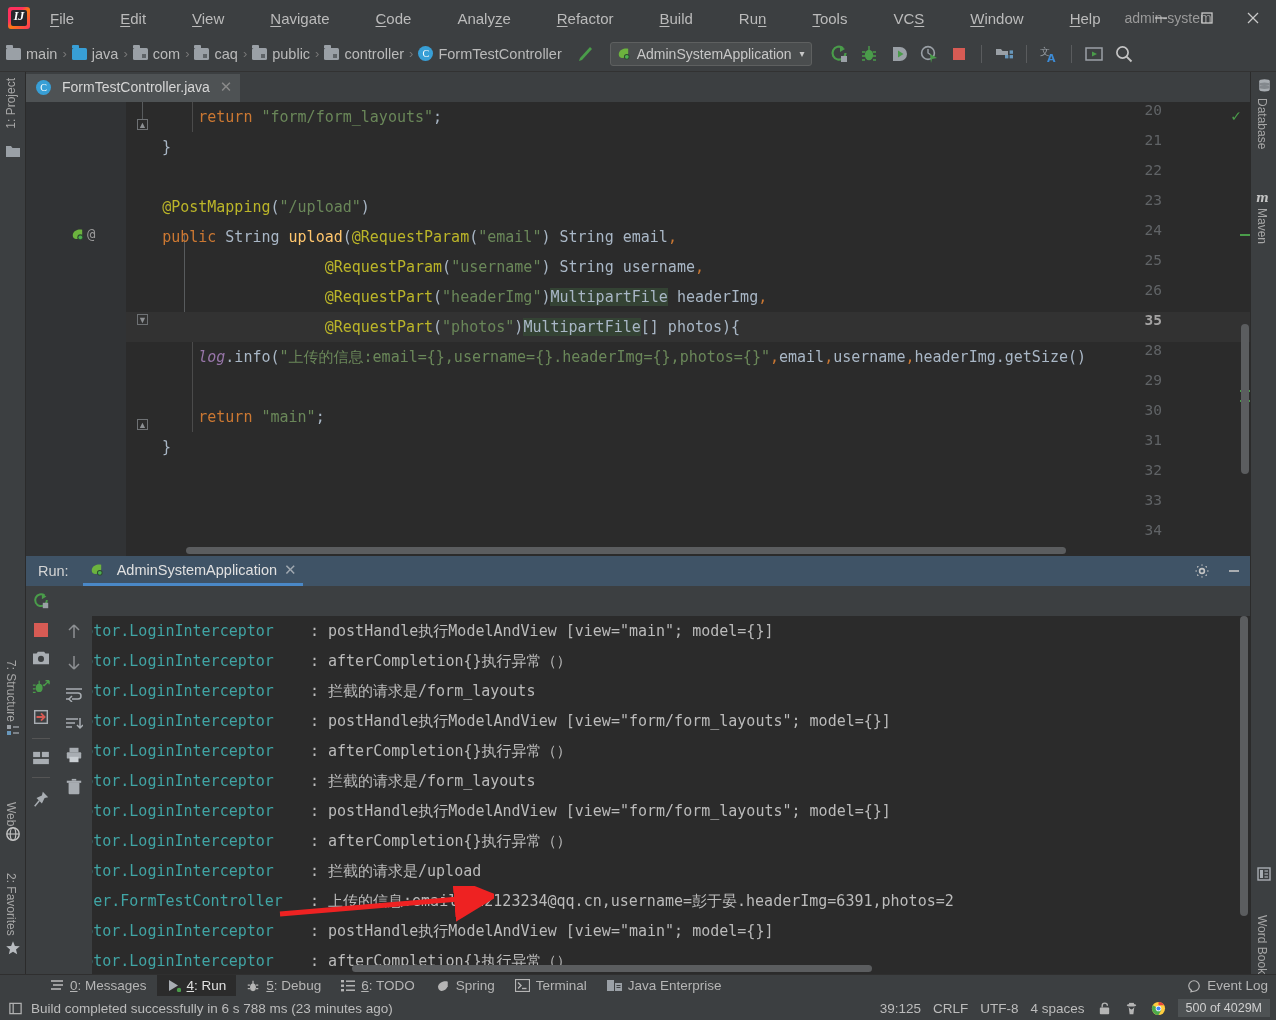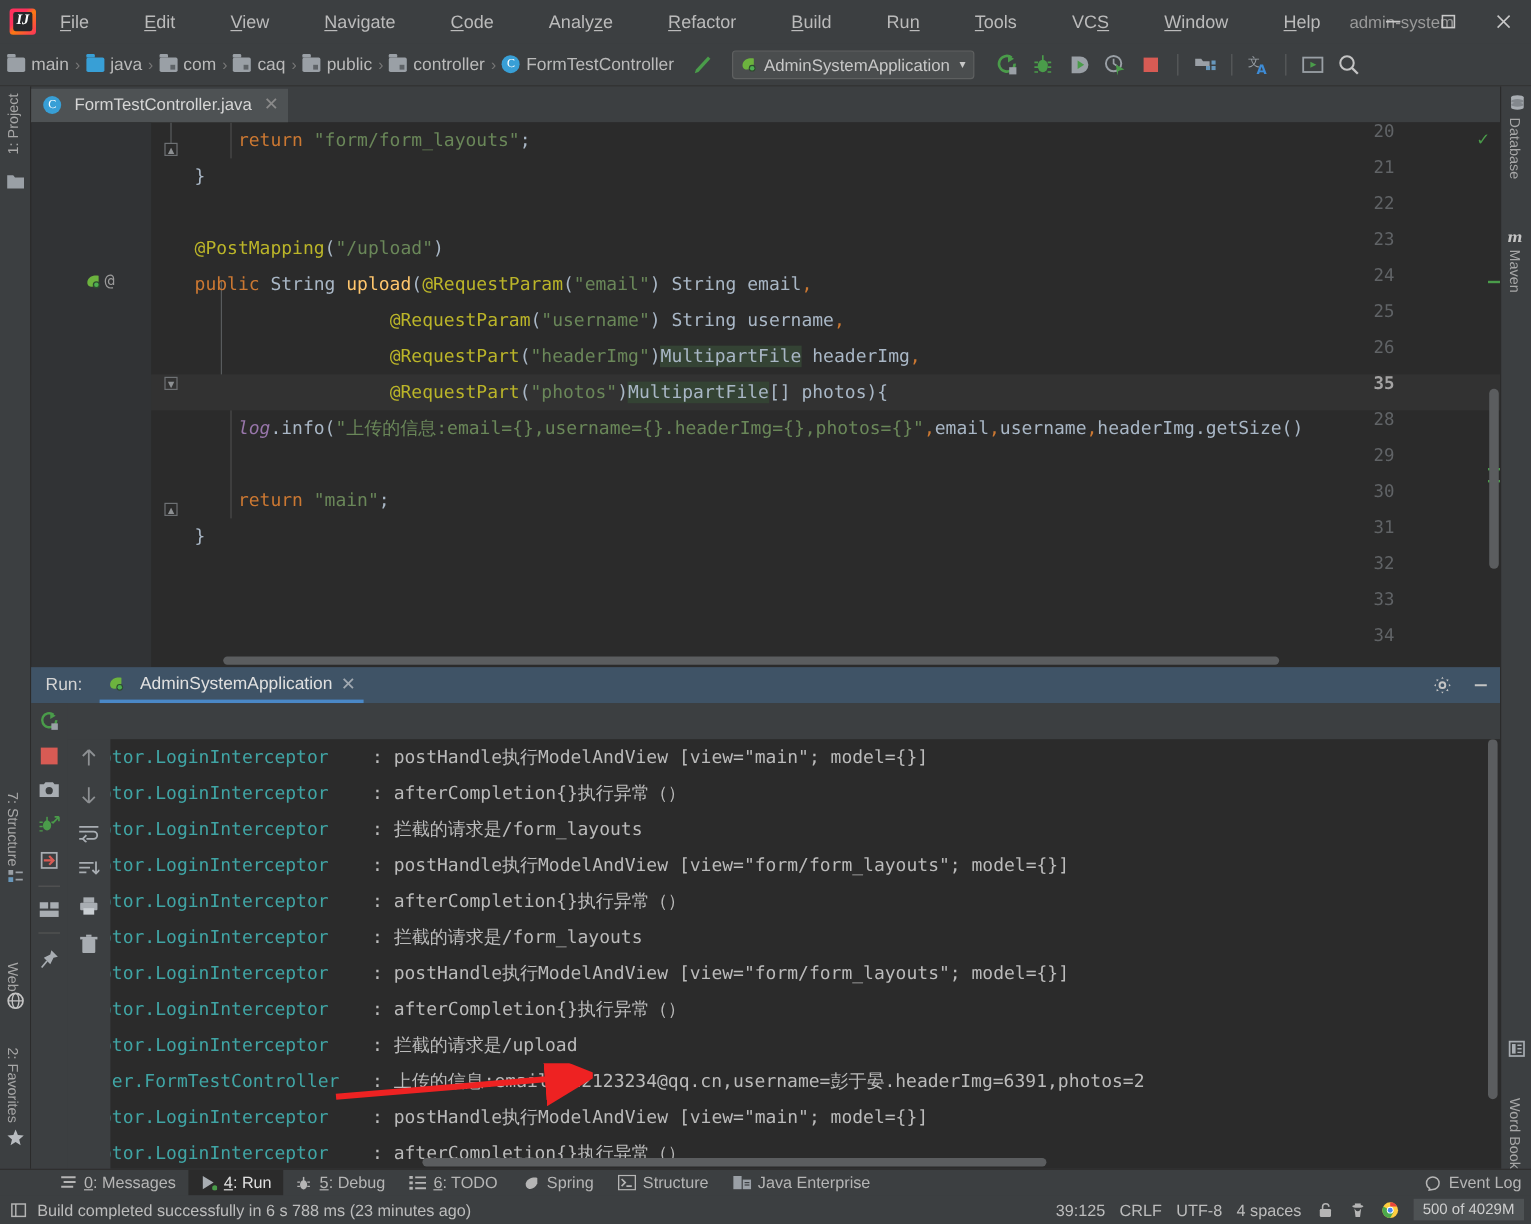--- a/index.html
+++ b/index.html
@@ -695,21 +695,21 @@
           <span>Spring</span>
         </div>
         <div class="btab">
           <span>
             <svg width="15" height="13">
               <rect x="0.5" y="0.5" width="14" height="12" fill="none" stroke="#b5b5b5" stroke-width="1.2"></rect>
               <path d="M3 3.5 L6 6.5 L3 9.5" stroke="#b5b5b5" stroke-width="1.4" fill="none"></path>
               <line x1="7" y1="9.5" x2="11.5" y2="9.5" stroke="#b5b5b5" stroke-width="1.4"></line>
             </svg>
           </span>
-          <span>Structure</span>
+          <span>Terminal</span>
         </div>
         <div class="btab">
           <span>
             <svg width="15" height="14">
               <rect x="0" y="1" width="7" height="11" fill="#9aa0a6"></rect>
               <rect x="8" y="4" width="7" height="8" fill="#9aa0a6"></rect>
               <rect x="9.5" y="6" width="4" height="1" fill="#3c3f41"></rect>
               <rect x="9.5" y="8" width="4" height="1" fill="#3c3f41"></rect>
             </svg>
           </span>

